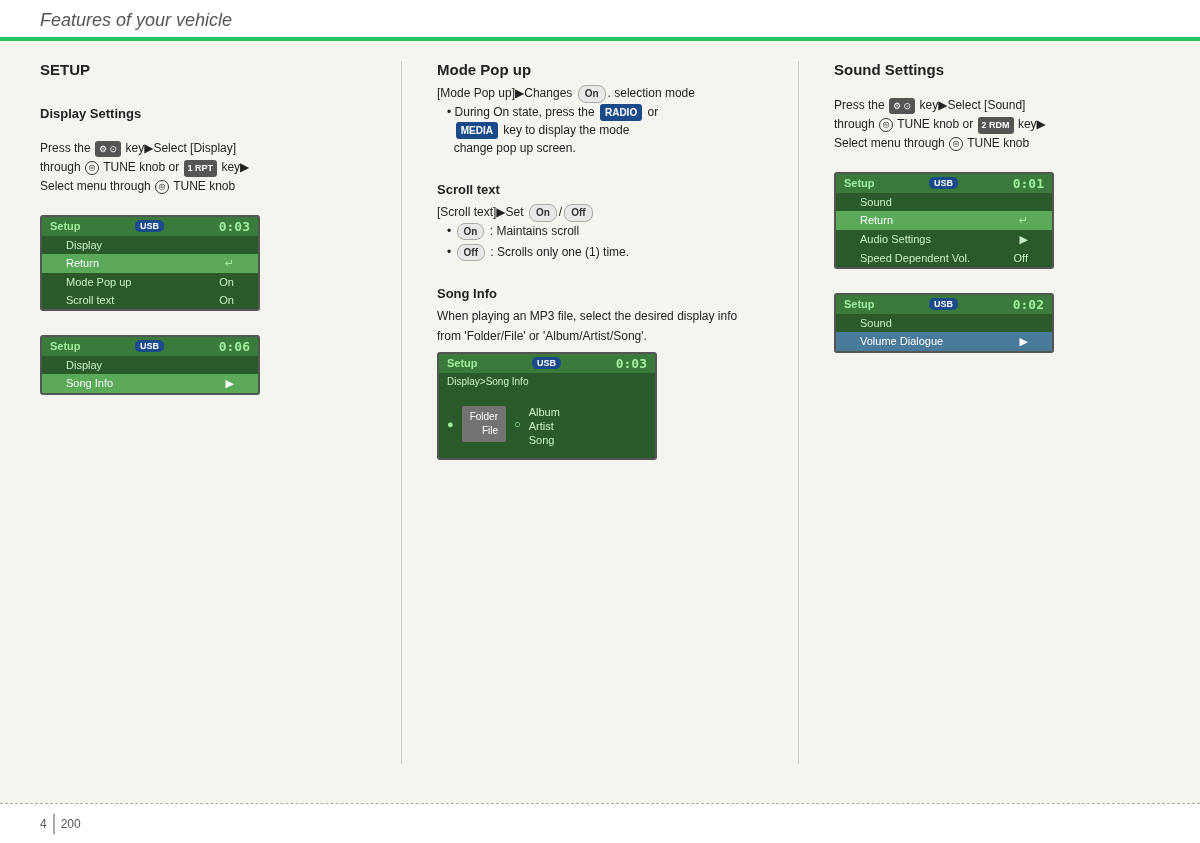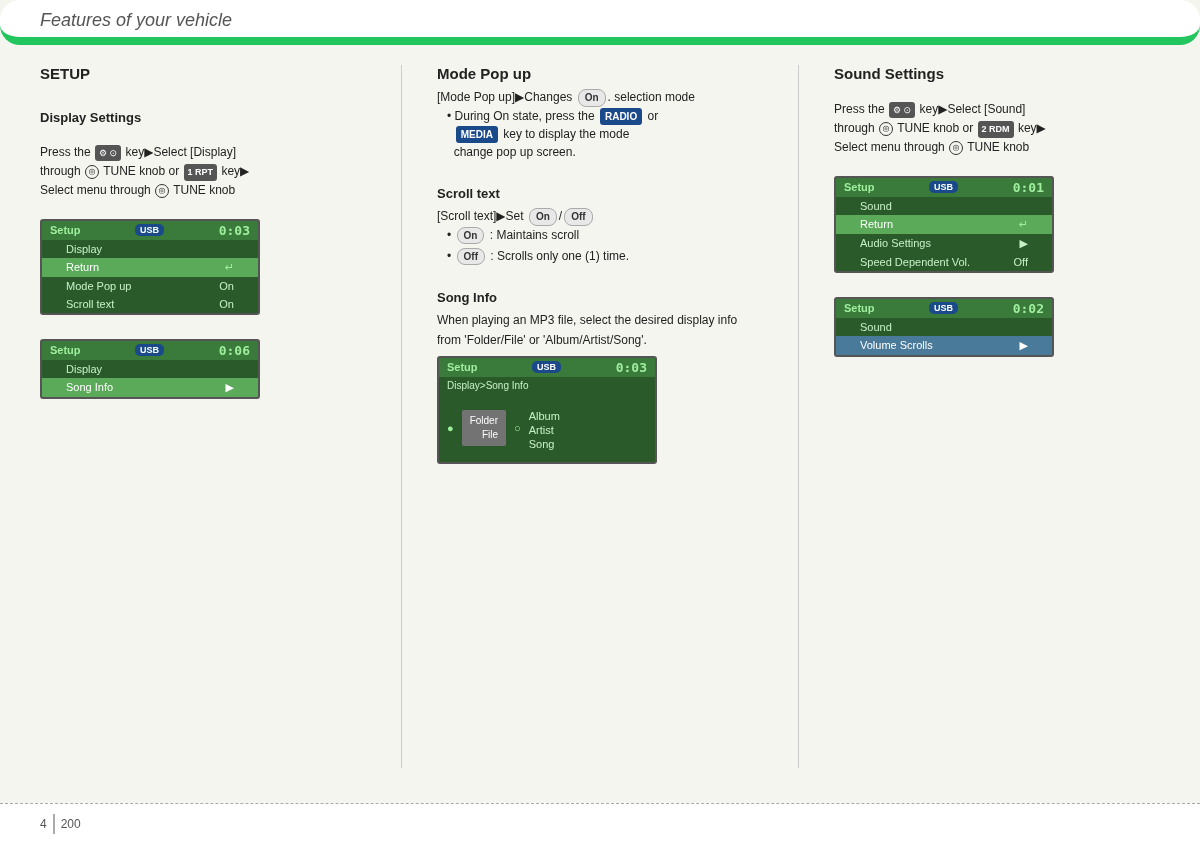--- a/index.html
+++ b/index.html
@@ -11,22 +11,21 @@
       font-size: 13px;
       color: #222;
       overflow: hidden;
       position: relative;
     }
 
     
     .header {
       background: white;
       padding: 10px 40px 0 40px;
-      border-bottom: 8px solid #22c55e;
-      border-radius: 20px;
+      border-bottom: 4px solid #22c55e;
     }
     .header-title {
       font-size: 18px;
       font-style: italic;
       color: #555;
       padding-bottom: 6px;
     }
 
     
     .content {
@@ -429,21 +428,21 @@
       <div class="screen-header">
         <span class="screen-header-left">Setup</span>
         <span class="screen-usb-badge">USB</span>
         <span class="screen-time">0:02</span>
       </div>
       <div class="screen-row">
         <span>Sound</span>
         <span></span>
       </div>
       <div class="screen-row highlighted-blue">
-        <span>Volume Scrolls</span>
+        <span>Volume Dialogue</span>
         <span>▶</span>
       </div>
     </div>
 
   </div>
 </div>
 
 <div class="footer">
   <span class="footer-page">4</span>
   <div class="footer-divider"></div>

